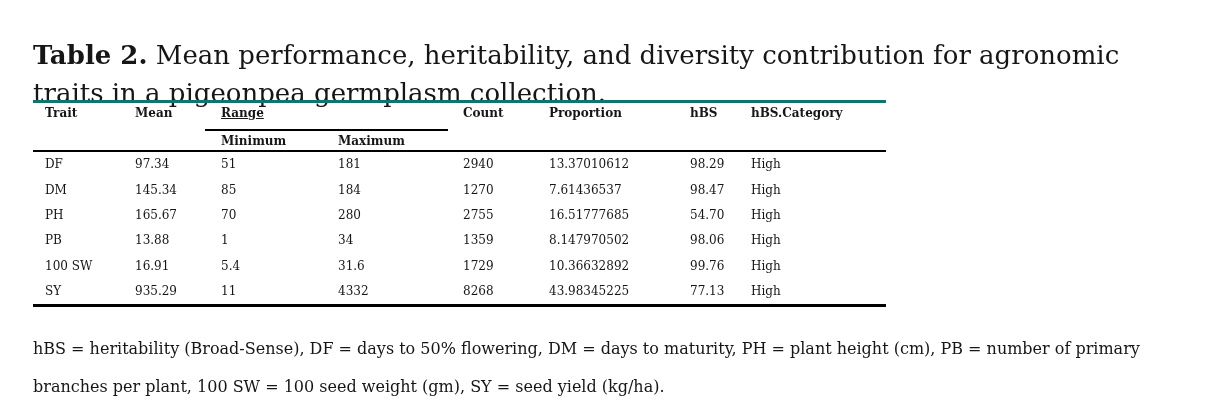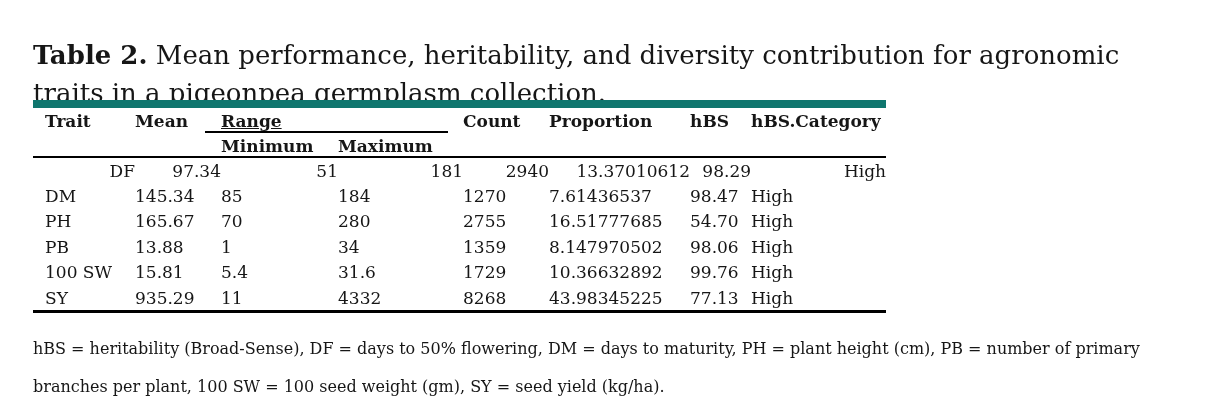--- a/index.html
+++ b/index.html
@@ -24,23 +24,23 @@
   .caption .cap-label { font-weight: bold; }
 
   
   table.data {
     position: absolute;
     left: 33px;
     top: 100px;
     width: 853px;
     table-layout: fixed;
     border-collapse: collapse;
-    border-top: 8px solid #0f766e;
+    border-top: 3px solid #0f766e;
     border-bottom: 3px solid #000000;
-    font-size: 17px;
+    font-size: 12px;
   }
   table.data th, table.data td {
     padding: 0;
     text-align: left;
     white-space: nowrap;
     overflow: visible;
   }
   table.data thead th {
     font-weight: bold;
     vertical-align: top;
@@ -56,21 +56,21 @@
   th.range-th::after {
     content: "";
     position: absolute;
     left: -16px;
     right: 15px;
     bottom: 0;
     height: 2px;
     background: #000000;
   }
   table.data tbody tr td { border-top: none; }
-  table.data tbody tr.first-row td { border-top: 2.5px solid #000000; text-align: right; }
+  table.data tbody tr.first-row td { border-top: 2.5px solid #000000; }
   table.data tbody td {
     height: 25.4px;
     vertical-align: middle;
   }
   .cell-first { padding-left: 12px !important; }
 
   
   .footnote {
     position: absolute;
     left: 33px;
@@ -149,21 +149,21 @@
         <td>13.88</td>
         <td>1</td>
         <td>34</td>
         <td>1359</td>
         <td>8.147970502</td>
         <td>98.06</td>
         <td>High</td>
       </tr>
       <tr>
         <td class="cell-first">100 SW</td>
-        <td>15.81</td>
+        <td>16.91</td>
         <td>5.4</td>
         <td>31.6</td>
         <td>1729</td>
         <td>10.36632892</td>
         <td>99.76</td>
         <td>High</td>
       </tr>
       <tr>
         <td class="cell-first">SY</td>
         <td>935.29</td>

